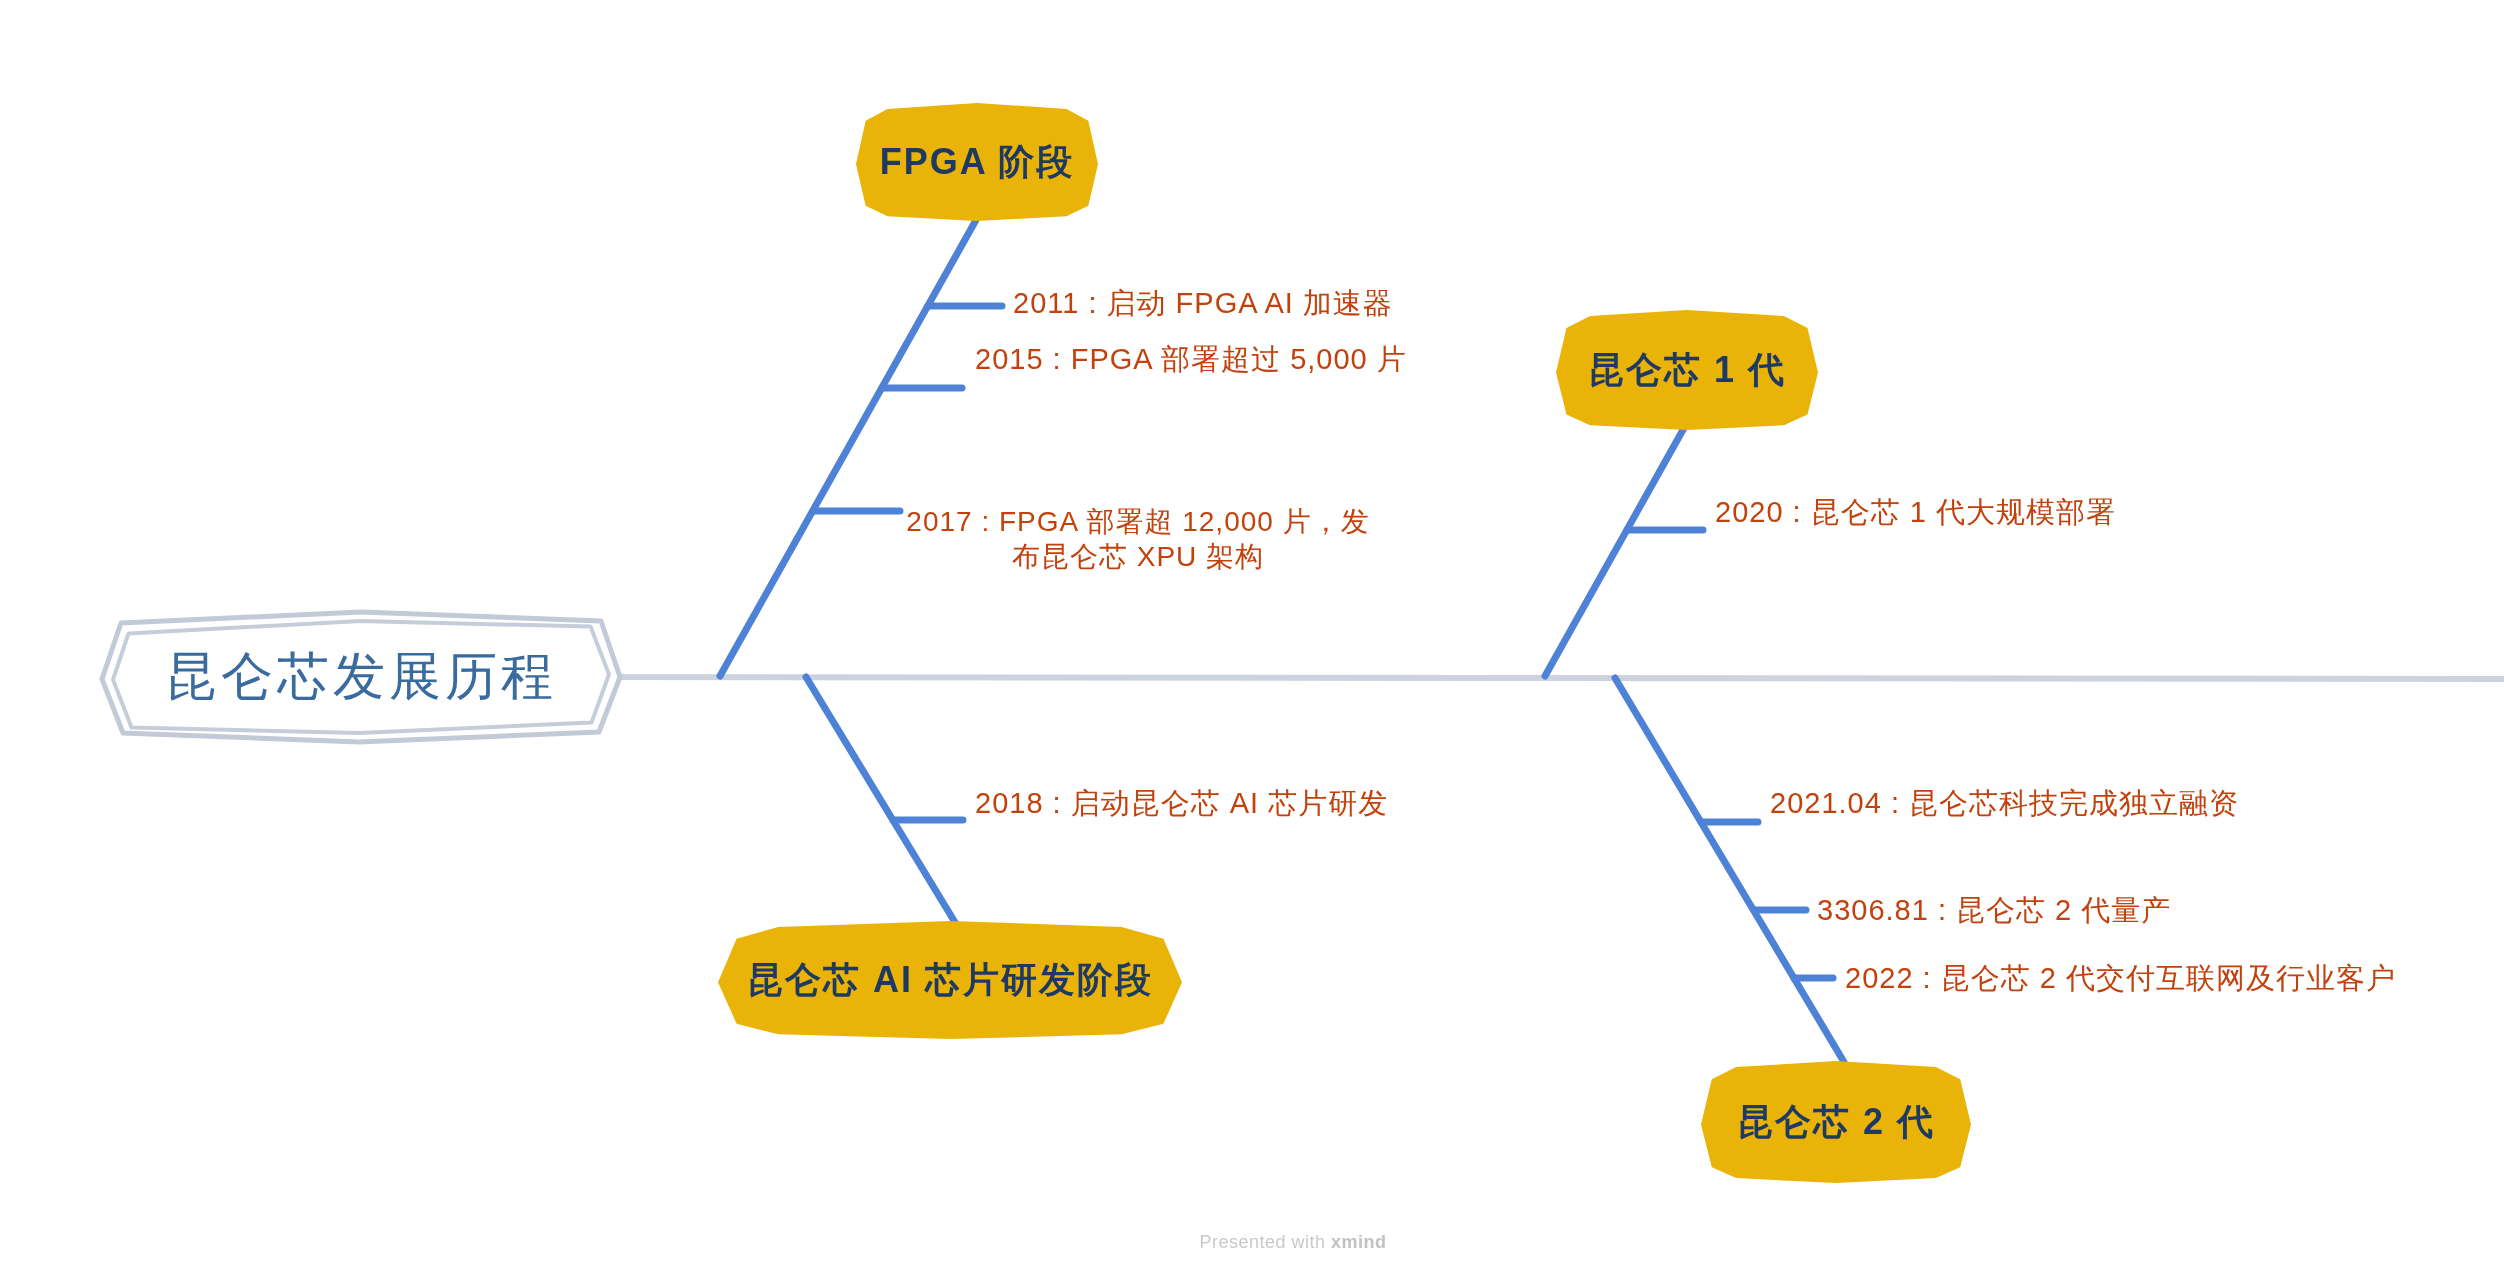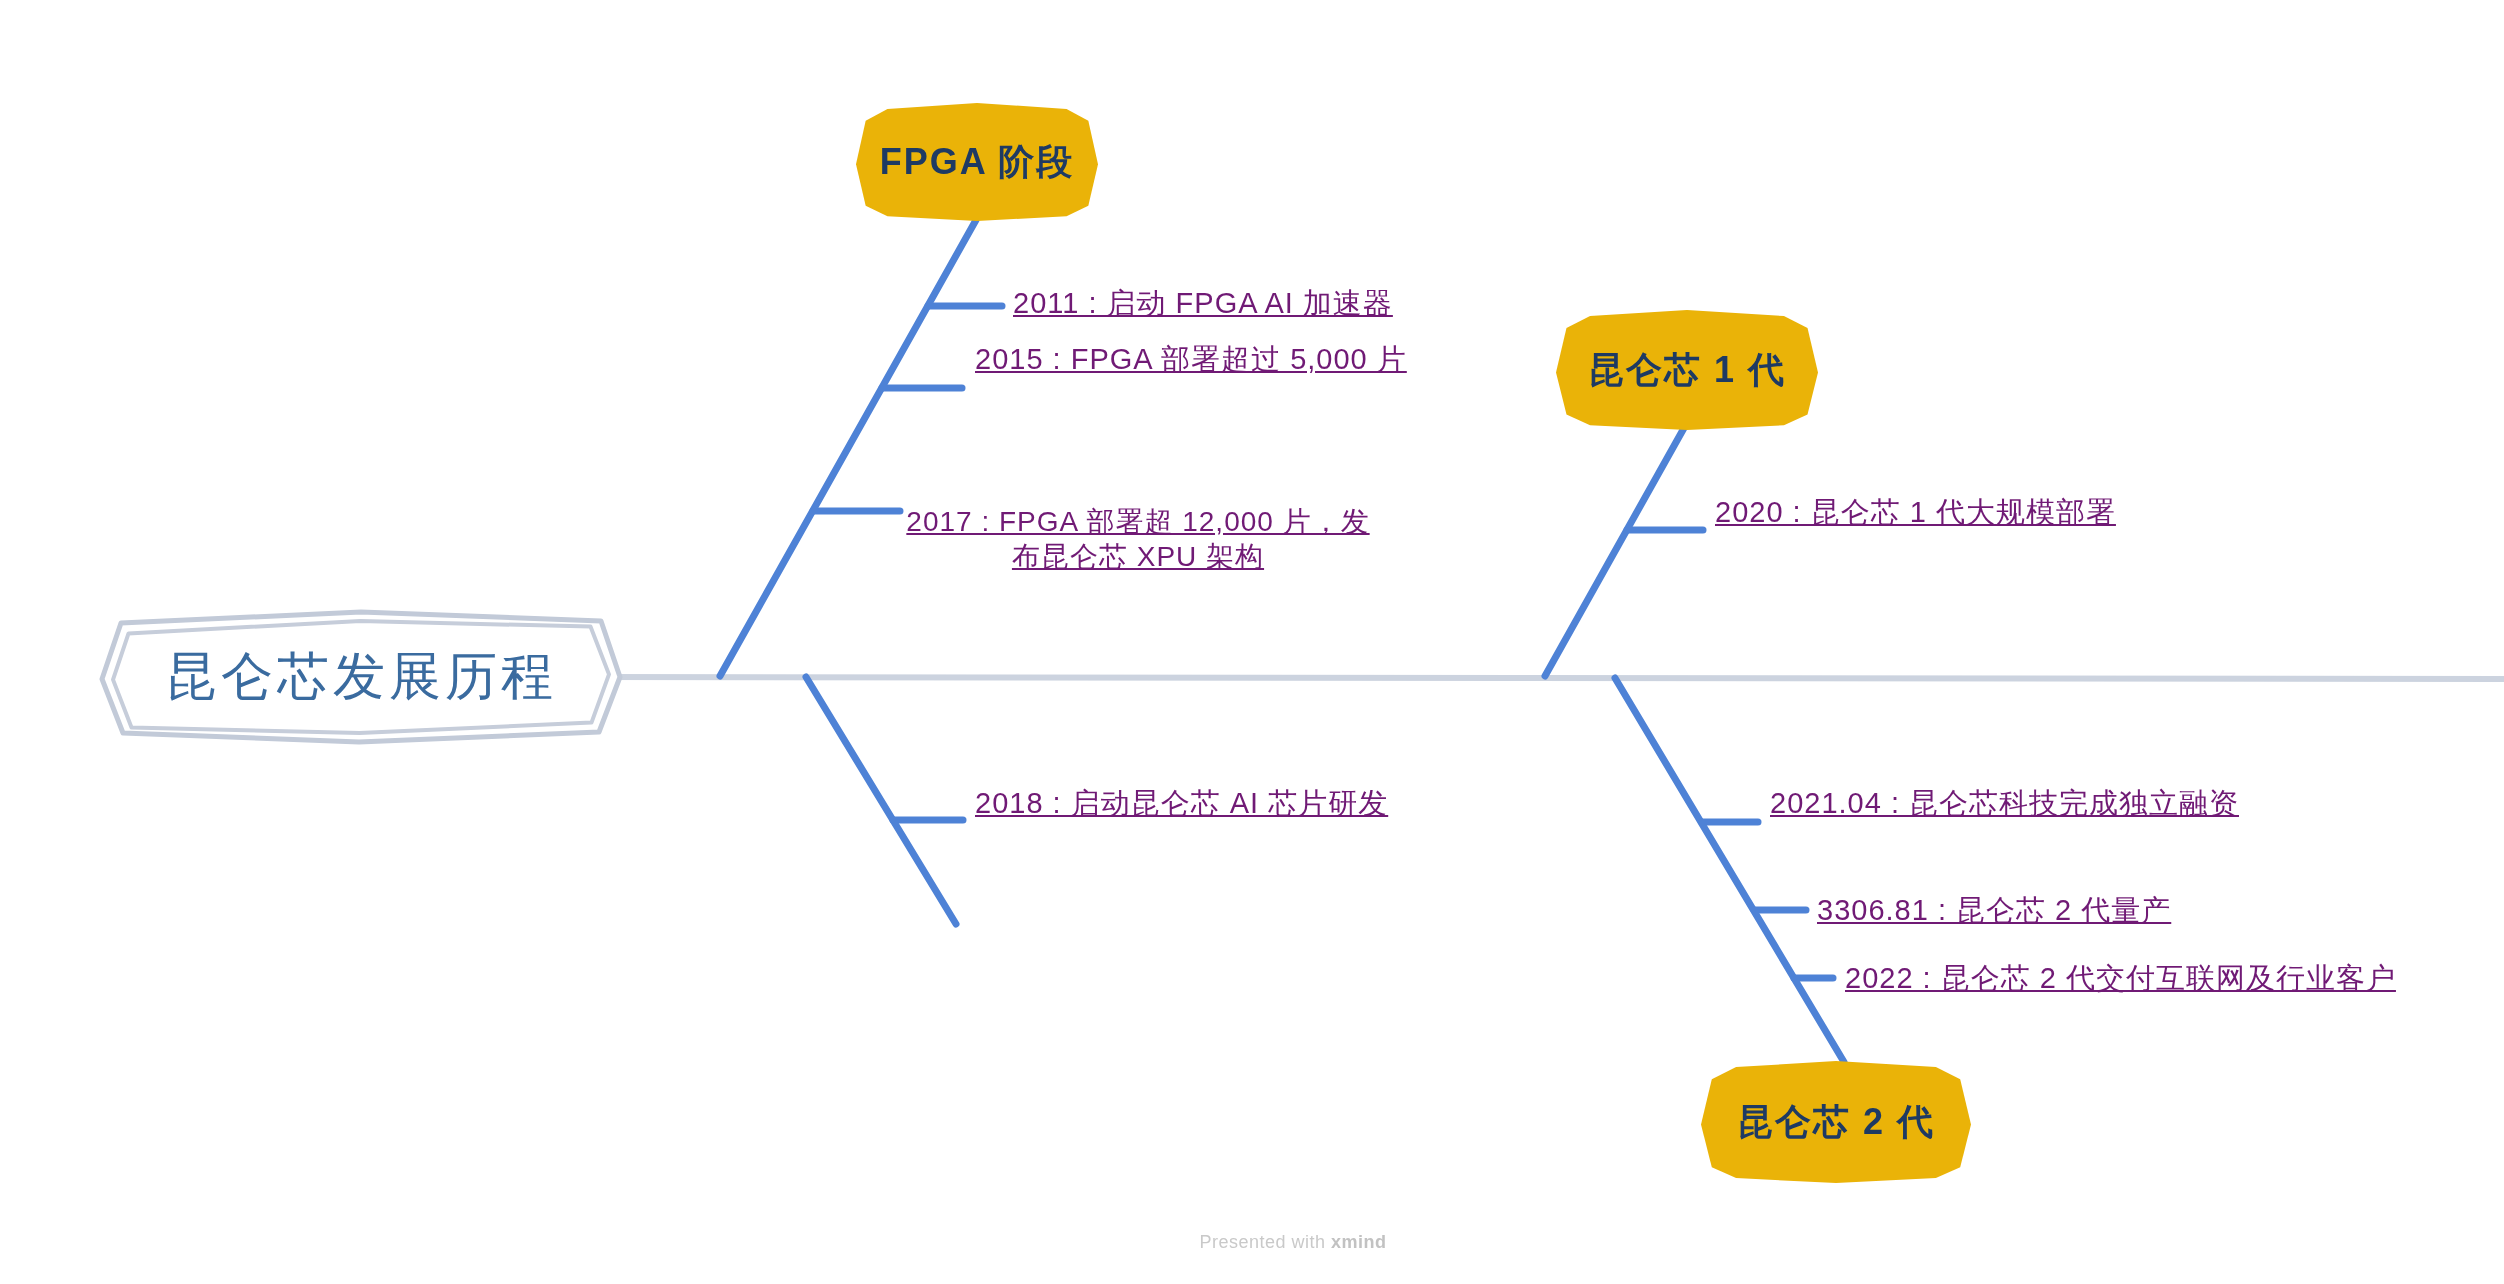--- a/index.html
+++ b/index.html
@@ -33,26 +33,25 @@
   #node-root{position:absolute;left:99px;top:607px;width:524px;height:139px;}
   #node-root .root-label{
     position:absolute;left:0;top:0;width:100%;height:100%;
     display:flex;align-items:center;justify-content:center;
     color:#3a6b9f;font-weight:normal;font-size:52px;letter-spacing:4px;white-space:nowrap;
   }
 
   
   .topic{
     position:absolute;
-    color:#701a75;
+    color:#c2410c;
     font-size:29px;
     letter-spacing:1px;
     white-space:nowrap;
     transform:translateY(-50%);
-    text-decoration:underline;
   }
   .topic.wrap2{
     white-space:normal;
     text-align:center;
     transform:none;
     line-height:1.24;
   }
   #topic-2011   {left:1013px;top:304px;}
   #topic-2015   {left:975px; top:360px;}
   #topic-2017   {left:895px; top:461px; width:486px; font-size:28px;margin-top:44px;}
@@ -101,20 +100,23 @@
     </svg>
     <div class="root-label">昆仑芯发展历程</div>
   </div>
 
   <div class="hexnode" id="node-fpga">
     <span>FPGA 阶段</span>
   </div>
   <div class="hexnode" id="node-gen1">
     <span>昆仑芯 1 代</span>
   </div>
+  <div class="hexnode" id="node-rd">
+    <span>昆仑芯 AI 芯片研发阶段</span>
+  </div>
   <div class="hexnode" id="node-gen2">
     <span>昆仑芯 2 代</span>
   </div>
 
   <div class="topic" id="topic-2011">2011 : 启动 FPGA AI 加速器</div>
   <div class="topic" id="topic-2015">2015 : FPGA 部署超过 5,000 片</div>
   <div class="topic wrap2" id="topic-2017">2017 : FPGA 部署超 12,000 片，发布昆仑芯 XPU 架构</div>
   <div class="topic" id="topic-2020">2020 : 昆仑芯 1 代大规模部署</div>
   <div class="topic" id="topic-2018">2018 : 启动昆仑芯 AI 芯片研发</div>
   <div class="topic" id="topic-202104">2021.04 : 昆仑芯科技完成独立融资</div>

